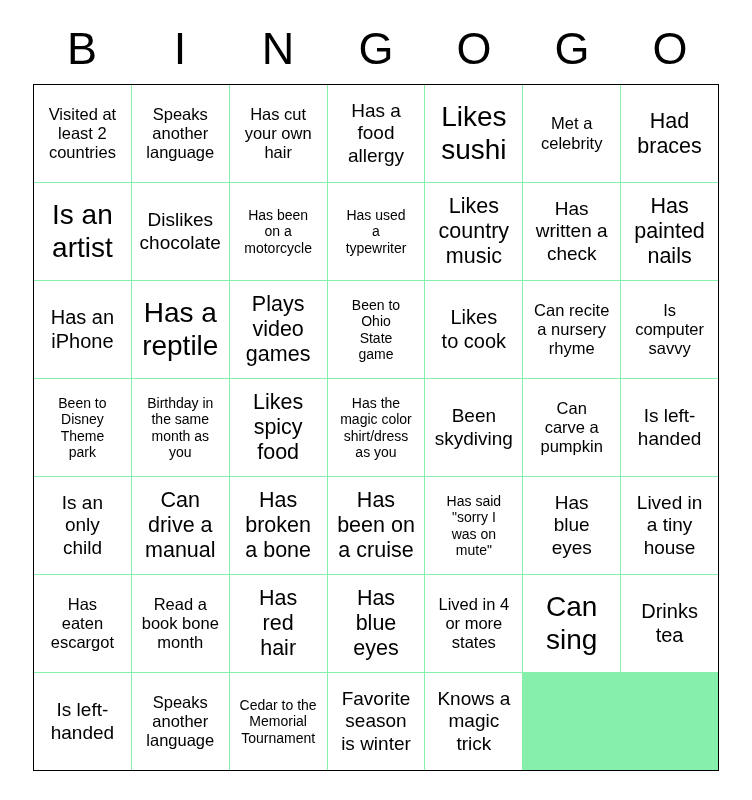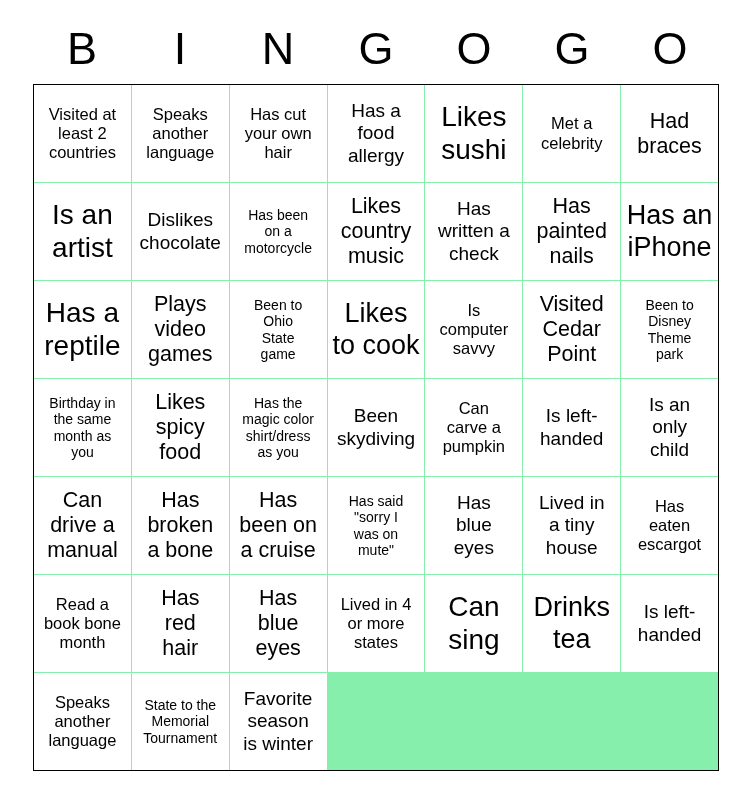--- a/index.html
+++ b/index.html
@@ -56,21 +56,21 @@
     white-space: pre-line;
     line-height: 1.16;
     padding: 1px;
     overflow: hidden;
     cursor: pointer;
   }
   .cell[data-size="xs"]  { font-size: 14px; }
   .cell[data-size="sm"]  { font-size: 16.5px; }
   .cell[data-size="md"]  { font-size: 19px; }
   .cell[data-size="lg"]  { font-size: 21.5px; }
-  .cell[data-size="xl"]  { font-size: 27px; }
+  .cell[data-size="xl"]  { font-size: 20px; }
   .cell[data-size="xxl"] { font-size: 28px; }
 </style>
 </head>
 <body>
 
 <div class="page">
 
   <div class="title-row">
     <span class="title-letter">B</span>
     <span class="title-letter">I</span>
@@ -102,20 +102,23 @@
     <div class="cell" data-size="lg">Had
 braces</div>
 
     <div class="cell" data-size="xxl">Is an
 artist</div>
     <div class="cell" data-size="md">Dislikes
 chocolate</div>
     <div class="cell" data-size="xs">Has been
 on a
 motorcycle</div>
+    <div class="cell" data-size="xs">Has used
+a
+typewriter</div>
     <div class="cell" data-size="lg">Likes
 country
 music</div>
     <div class="cell" data-size="md">Has
 written a
 check</div>
     <div class="cell" data-size="lg">Has
 painted
 nails</div>
 
@@ -125,27 +128,27 @@
 reptile</div>
     <div class="cell" data-size="lg">Plays
 video
 games</div>
     <div class="cell" data-size="xs">Been to
 Ohio
 State
 game</div>
     <div class="cell" data-size="xl">Likes
 to cook</div>
+    <div class="cell" data-size="sm">Can recite
+a nursery
+rhyme</div>
     <div class="cell" data-size="sm">Is
 computer
 savvy</div>
 
-    <div class="cell" data-size="lg">Visited
-Cedar
-Point</div>
     <div class="cell" data-size="xs">Been to
 Disney
 Theme
 park</div>
     <div class="cell" data-size="xs">Birthday in
 the same
 month as
 you</div>
     <div class="cell" data-size="lg">Likes
 spicy
@@ -203,21 +206,24 @@
 
     <div class="cell" data-size="xxl">Can
 sing</div>
     <div class="cell" data-size="xl">Drinks
 tea</div>
     <div class="cell" data-size="md">Is left-
 handed</div>
     <div class="cell" data-size="sm">Speaks
 another
 language</div>
-    <div class="cell" data-size="xs">State to the
+    <div class="cell" data-size="xs">Cedar to the
 Memorial
 Tournament</div>
     <div class="cell" data-size="md">Favorite
 season
 is winter</div>
+    <div class="cell" data-size="md">Knows a
+magic
+trick</div>
 
   </div>
 </div>
 
 </body></html>

